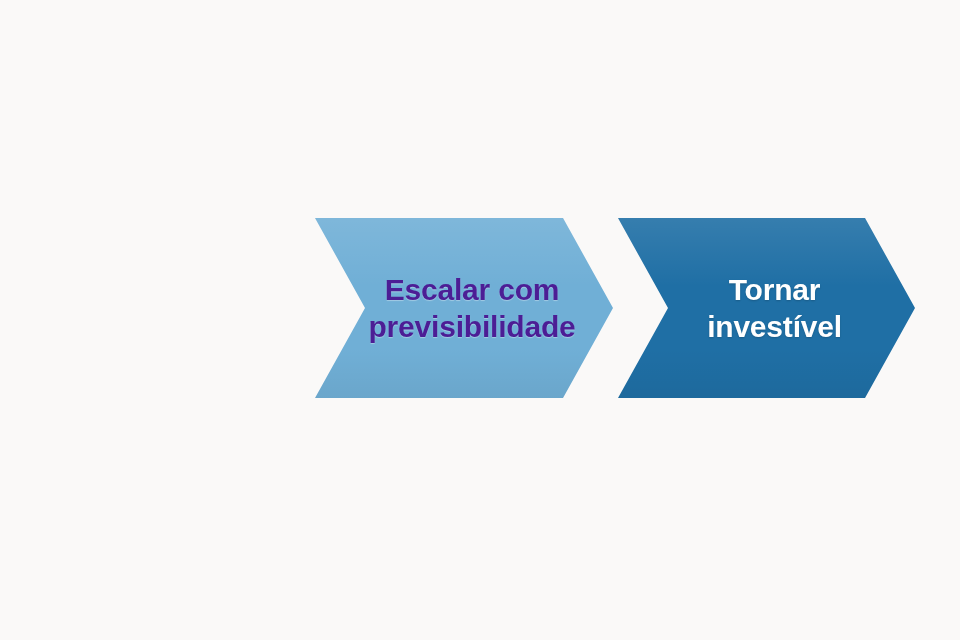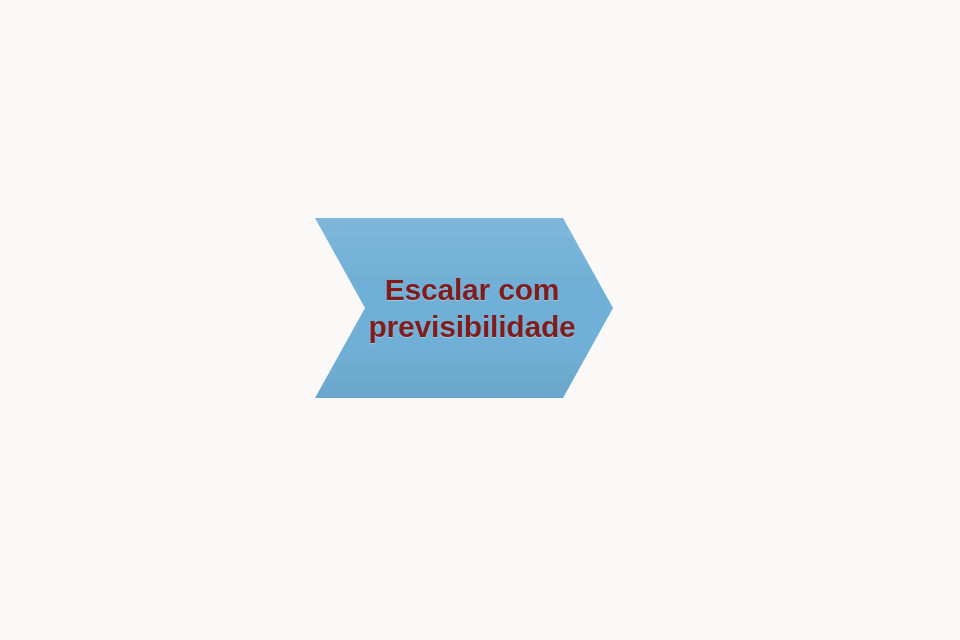--- a/index.html
+++ b/index.html
@@ -88,20 +88,24 @@
 </style>
 </head>
 <body>
 
 <div id="canvas" style="background: rgb(250, 249, 248);">
 
   <div class="chevron-row">
 
 
     <div class="chevron chevron-2" style="background: rgb(112, 175, 214);">
-      <div class="chevron-label label-dark" style="color: #7f1d1d;">Escalar com
+      <div class="chevron-label label-dark" style="color: #4c1d95;">Escalar com
 previsibilidade</div>
     </div>
 
+    <div class="chevron chevron-3" style="background: rgb(31, 111, 165);">
+      <div class="chevron-label label-light" style="color: rgb(255, 255, 255);">Tornar
+investível</div>
+    </div>
 
   </div>
 
 </div>
 
 </body></html>

